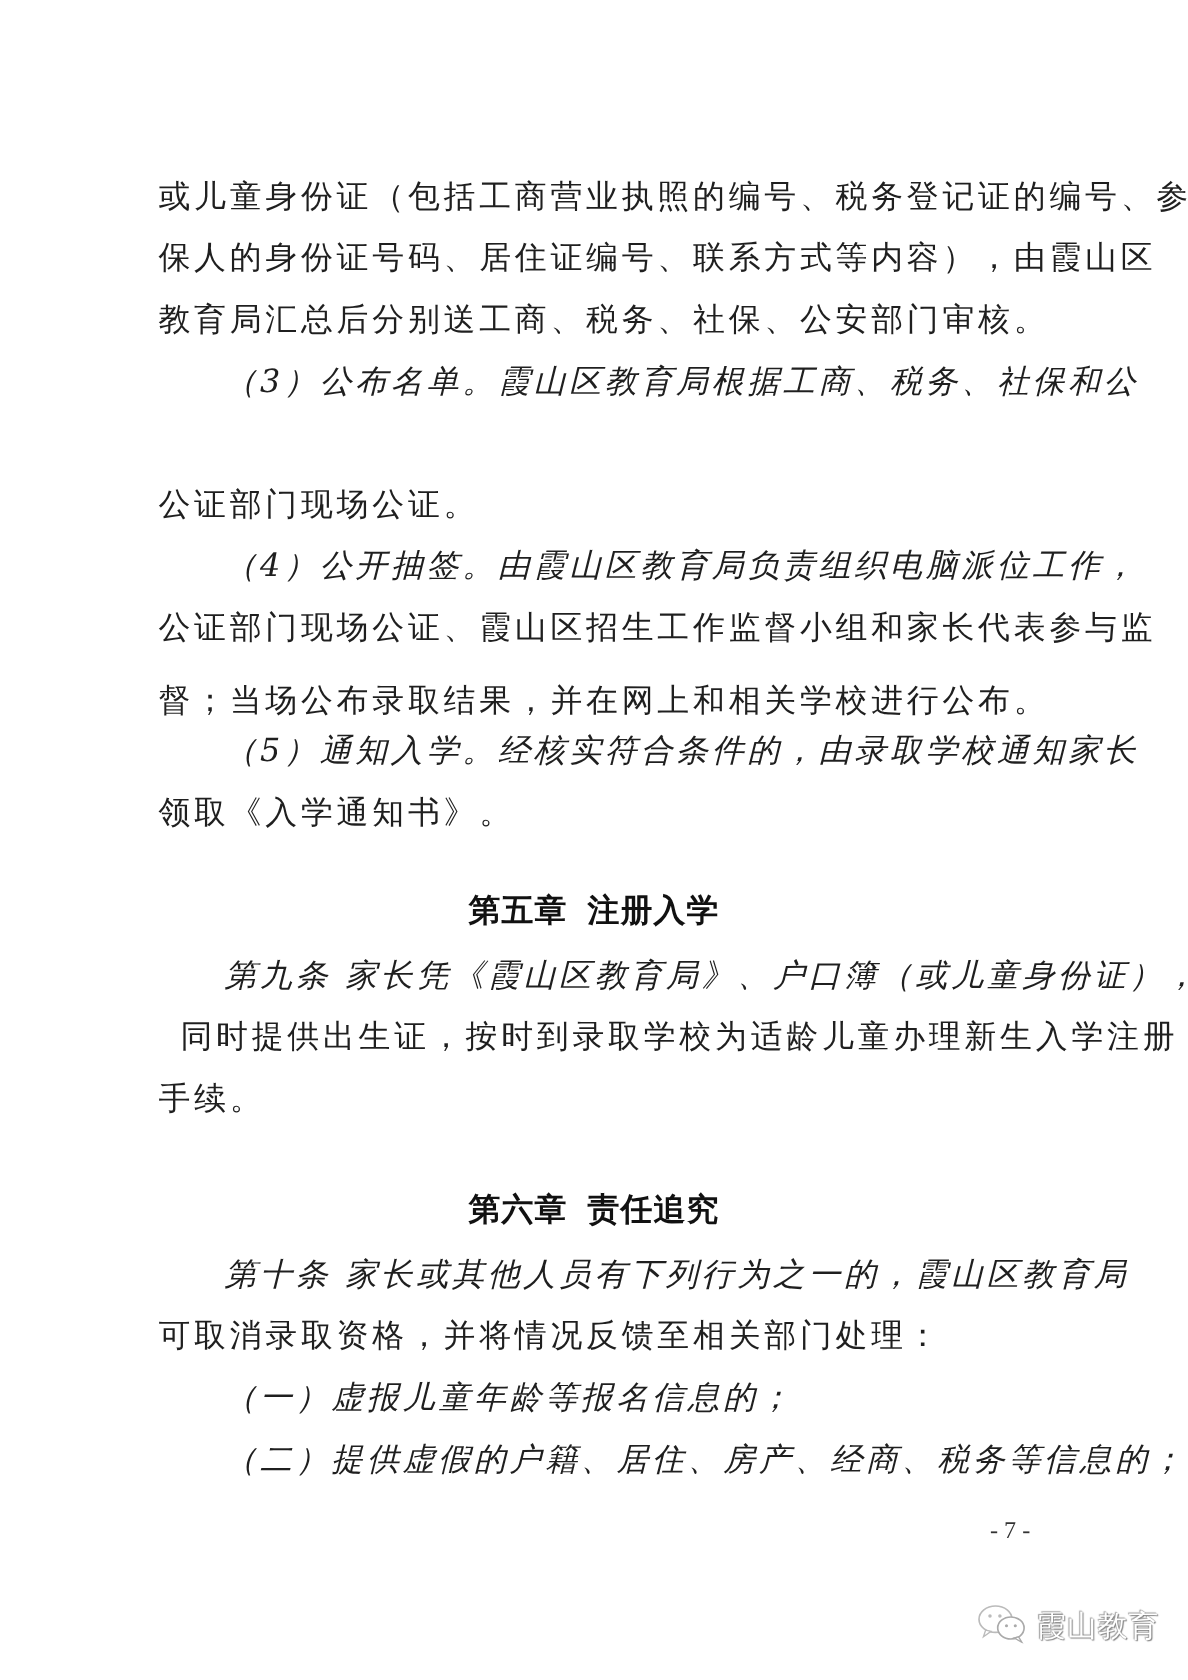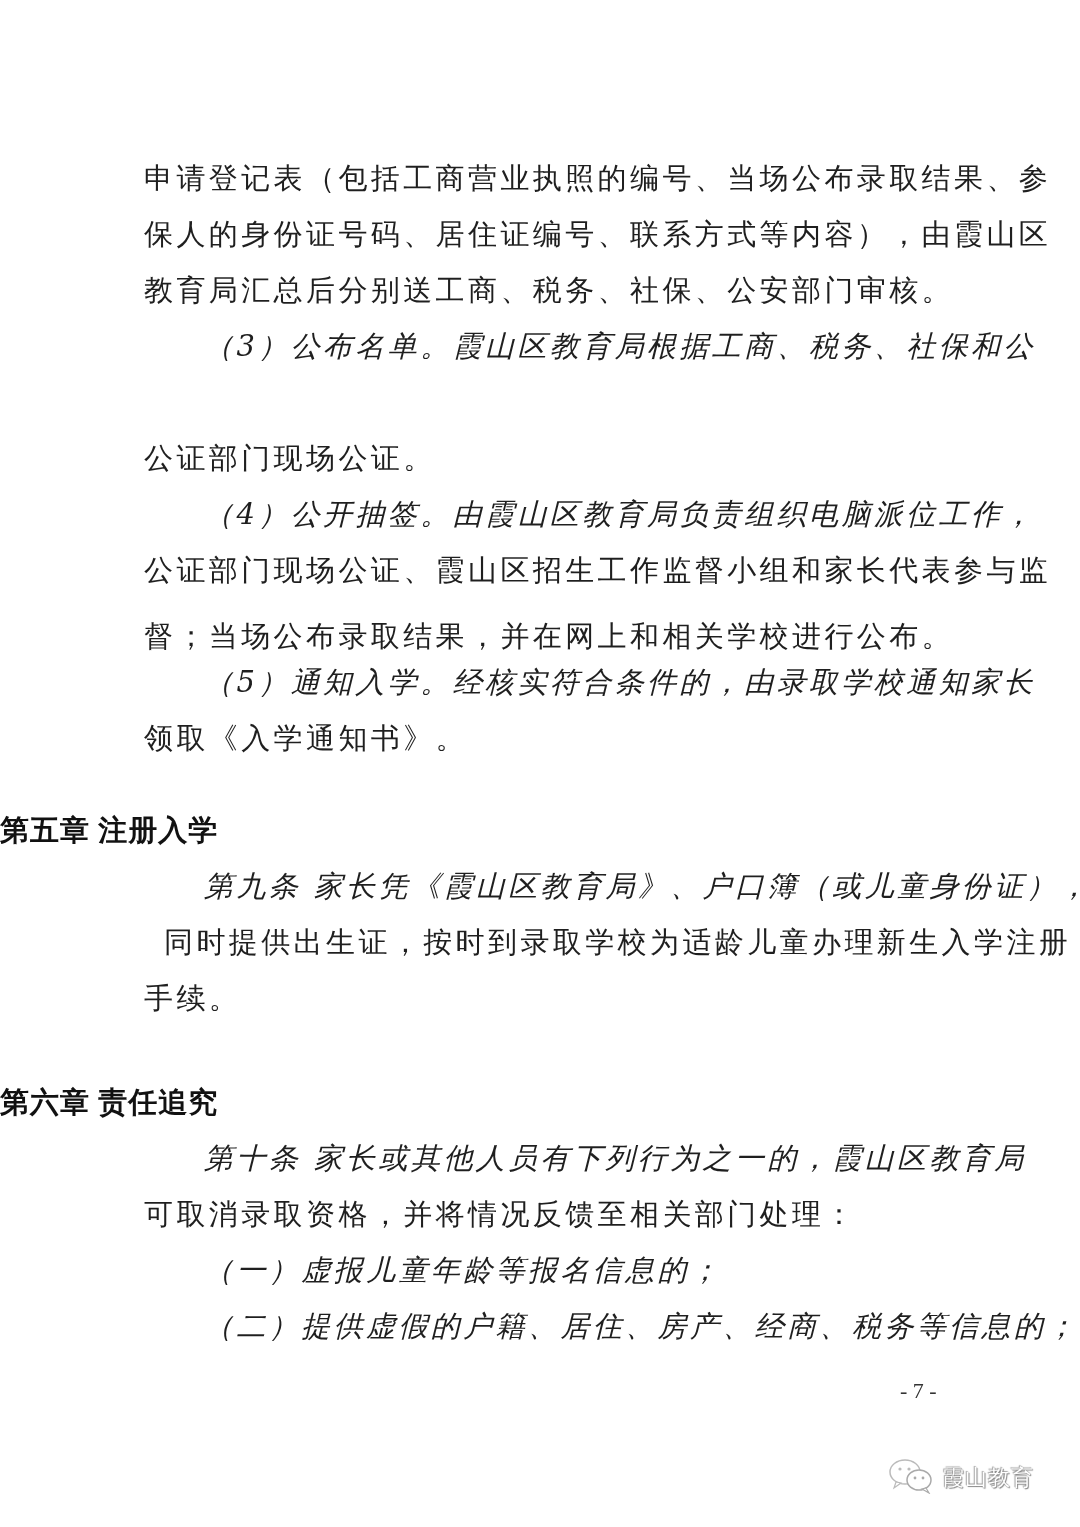--- a/index.html
+++ b/index.html
@@ -2,35 +2,35 @@
 <html><head>
 <meta charset="utf-8">
 <style>
   html, body { margin:0; padding:0; background:#ffffff; }
   body { width:1080px; height:1527px; position:relative; overflow:hidden;
          font-family:"DejaVu Serif", "Liberation Serif", serif; color:#222; }
   .page { position:absolute; left:0; top:0; width:1080px; height:1527px; }
   .line { position:absolute; left:144px; width:800px; font-size:29px; line-height:40px;
           letter-spacing:3.4px; white-space:nowrap; color:#1f1f1f; }
   .indent { left:204px; width:740px;font-style:italic; }
-  .heading { position:absolute; left:0; width:1080px; text-align:left;
-             font-family:Liberation Serif, serif; font-weight:bold;
+  .heading { position:absolute; left:0; width:1080px; text-align:center;
+             font-family:Liberation Mono, monospace; font-weight:bold;
              font-size:29px; line-height:40px; letter-spacing:1px; color:#111; }
   .pagenum { position:absolute; left:900px; top:1378px; font-size:22px; color:#333;
              font-family:"Liberation Serif", serif; }
   .watermark { position:absolute; left:888px; top:1458px; display:flex; align-items:center; gap:8px; }
-  .watermark .wm-text { font-family:"DejaVu Sans", sans-serif; font-size:22px; color:#fff;
+  .watermark .wm-text { font-family:"DejaVu Sans", sans-serif; font-size:27px; color:#fff;
              text-shadow: 0 0 1px #777, 1px 1px 1px #888, -1px -1px 1px #aaa; letter-spacing:1px; }
 </style>
 </head>
 <body>
 
 <div class="page">
 
-  <div class="line" style="top:158px;">申请登记表（包括工商营业执照的编号、当场公布录取结果、参</div>
+  <div class="line" style="top:158px;">或儿童身份证（包括工商营业执照的编号、税务登记证的编号、参</div>
   <div class="line" style="top:214px;">保人的身份证号码、居住证编号、联系方式等内容），由霞山区</div>
   <div class="line" style="top:270px;">教育局汇总后分别送工商、税务、社保、公安部门审核。</div>
 
   <div class="line indent" style="top:326px;">（3）公布名单。霞山区教育局根据工商、税务、社保和公</div>
   <div class="line" style="top:438px;">公证部门现场公证。</div>
 
   <div class="line indent" style="top:494px;">（4）公开抽签。由霞山区教育局负责组织电脑派位工作，</div>
   <div class="line" style="top:550px;">公证部门现场公证、霞山区招生工作监督小组和家长代表参与监</div>
   <div class="line" style="top:616px;">督；当场公布录取结果，并在网上和相关学校进行公布。</div>
 

